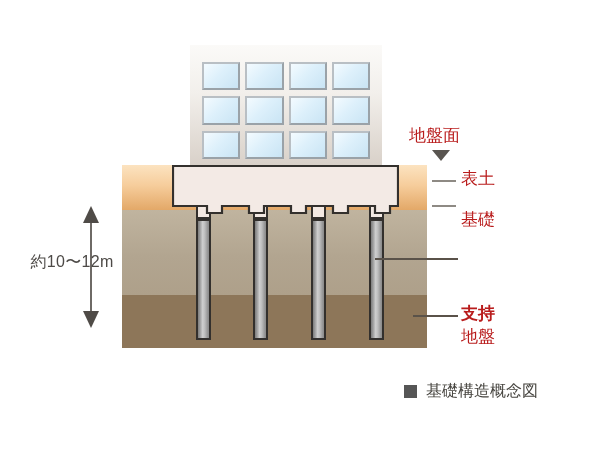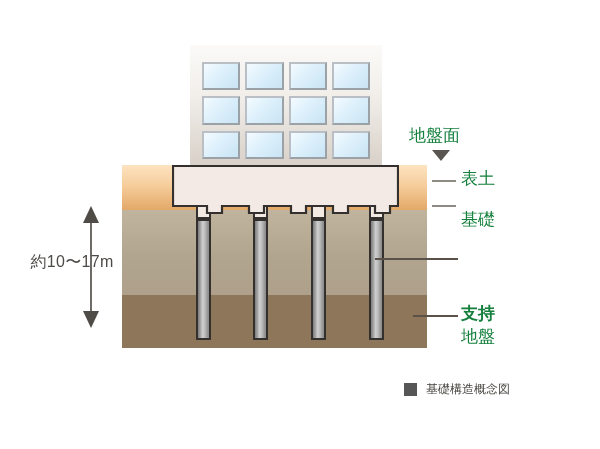--- a/index.html
+++ b/index.html
@@ -135,21 +135,21 @@
     font-size: 16px;
     color: #4d4a47;
     letter-spacing: 0.3px;
     white-space: nowrap;
   }
 
   
   .callout-text {
     position: absolute;
     font-size: 17px;
-    color: #15803d;
+    color: #b91c1c;
     white-space: nowrap;
     line-height: 1.15;
   }
   .leader {
     position: absolute;
     height: 0;
     border-top: 2px solid #8e8a84;
   }
   .leader.dark { border-top-color: #5a5249; }
 
@@ -171,21 +171,21 @@
     display: flex;
     align-items: center;
     gap: 9px;
   }
   .caption-bullet {
     width: 13px;
     height: 13px;
     background: #565656;
   }
   .caption-text {
-    font-size: 12px;
+    font-size: 16px;
     color: #46443f;
     white-space: nowrap;
   }
 </style>
 </head>
 <body>
 
 <div id="stage">
 
   <div class="building">
@@ -234,21 +234,21 @@
     </svg>
   </div>
 
   <div class="dim">
     <svg width="18" height="122" viewBox="0 0 18 122">
       <line x1="9" y1="12" x2="9" y2="110" stroke="#6e6a66" stroke-width="2"></line>
       <polygon points="9,0 17,17 1,17" fill="#4f4b47"></polygon>
       <polygon points="9,122 17,105 1,105" fill="#4f4b47"></polygon>
     </svg>
   </div>
-  <div class="dim-label">約10〜17m</div>
+  <div class="dim-label">約10〜12m</div>
 
   <div class="callout-text" style="left:409px; top:126px;">地盤面</div>
   <div class="ground-marker"></div>
 
   <div class="leader" style="left:432px; top:180px; width:24px;"></div>
   <div class="callout-text" style="left:461px; top:169px;">表土</div>
 
   <div class="leader" style="left:432px; top:205px; width:24px;"></div>
   <div class="callout-text" style="left:461px; top:194px;margin-top:16px;">基礎</div>
 

